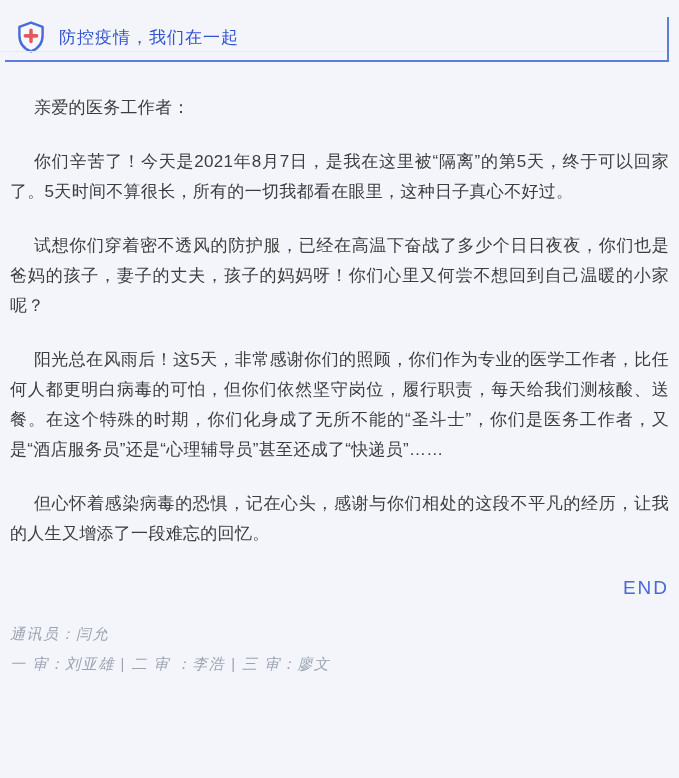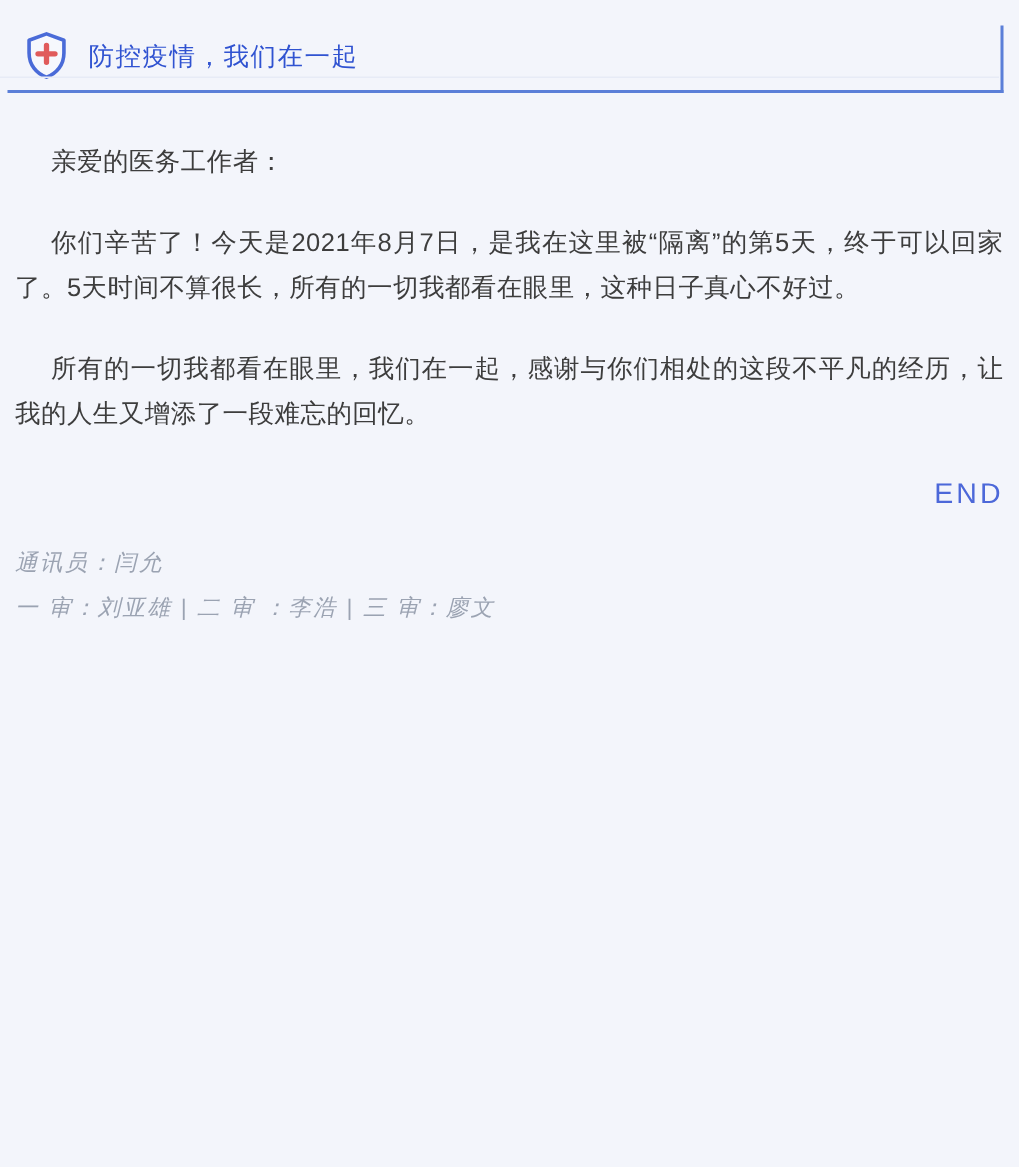--- a/index.html
+++ b/index.html
@@ -100,21 +100,23 @@
       <h1>防控疫情，我们在一起</h1>
     </div>
     <div class="faint-rule"></div>
     <div class="accent-bottom"></div>
     <div class="accent-right"></div>
   </header>
 
   <main class="letter">
     <p>亲爱的医务工作者：</p>
     <p>你们辛苦了！今天是2021年8月7日，是我在这里被“隔离”的第5天，终于可以回家了。5天时间不算很长，所有的一切我都看在眼里，这种日子真心不好过。</p>
-    <p>所有的一切我都看在眼里，我们在一起，感谢与你们相处的这段不平凡的经历，让我的人生又增添了一段难忘的回忆。</p>
+    <p>试想你们穿着密不透风的防护服，已经在高温下奋战了多少个日日夜夜，你们也是爸妈的孩子，妻子的丈夫，孩子的妈妈呀！你们心里又何尝不想回到自己温暖的小家呢？</p>
+    <p>阳光总在风雨后！这5天，非常感谢你们的照顾，你们作为专业的医学工作者，比任何人都更明白病毒的可怕，但你们依然坚守岗位，履行职责，每天给我们测核酸、送餐。在这个特殊的时期，你们化身成了无所不能的“圣斗士”，你们是医务工作者，又是“酒店服务员”还是“心理辅导员”甚至还成了“快递员”……</p>
+    <p>但心怀着感染病毒的恐惧，记在心头，感谢与你们相处的这段不平凡的经历，让我的人生又增添了一段难忘的回忆。</p>
     <div class="end-mark">END</div>
   </main>
 
   <footer class="footer">
     <div>通讯员：闫允</div>
     <div>一 审：刘亚雄 | 二 审 ：李浩 | 三 审：廖文</div>
   </footer>
 
 </div>
 

